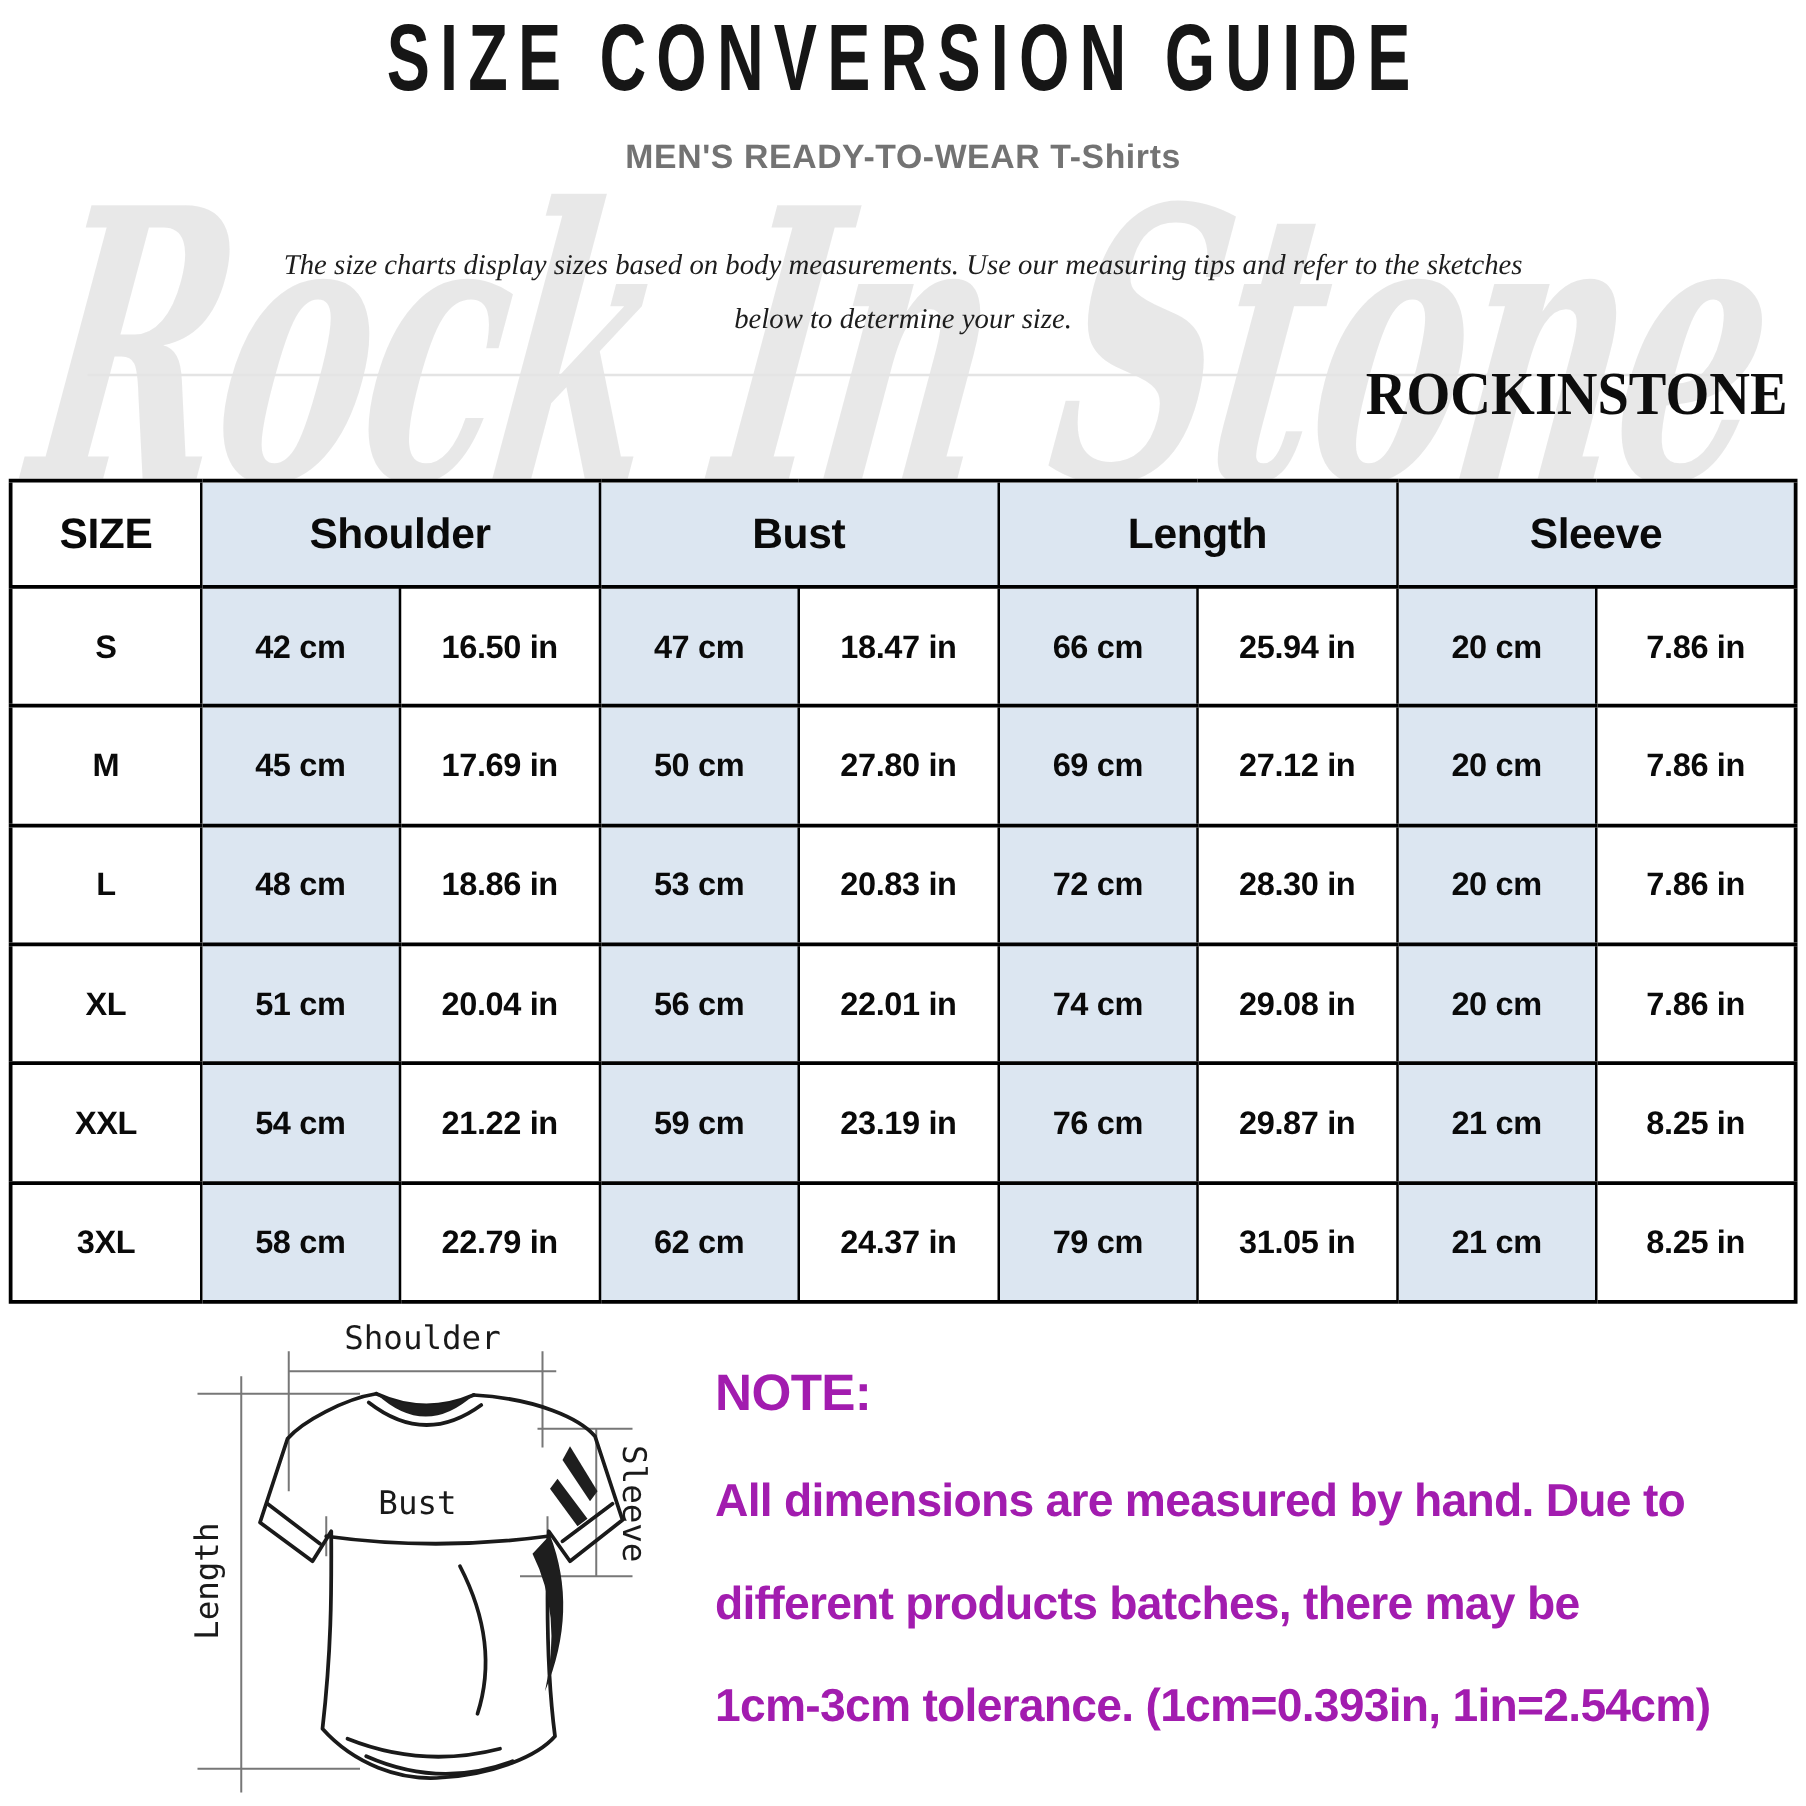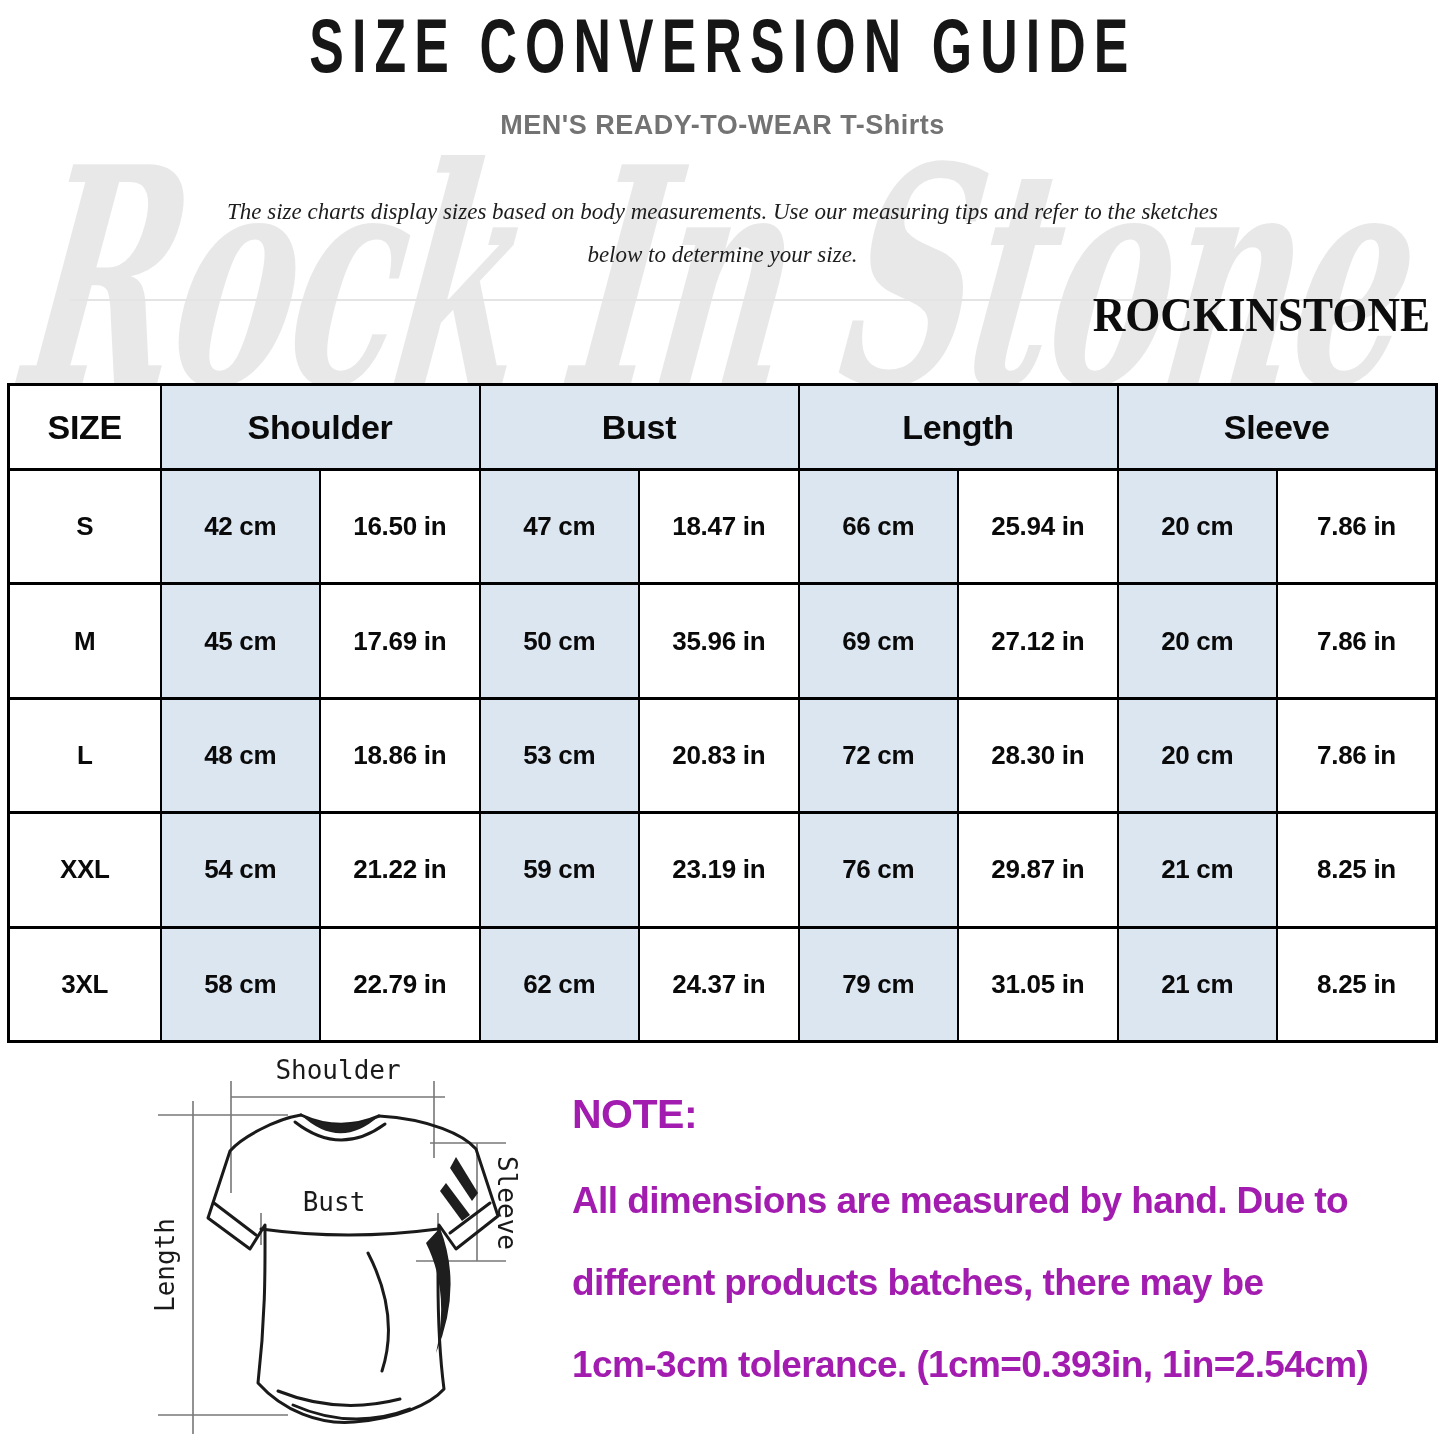--- a/index.html
+++ b/index.html
@@ -95,34 +95,45 @@
           <td class="blue">66 cm</td>
           <td>25.94 in</td>
           <td class="blue">20 cm</td>
           <td>7.86 in</td>
         </tr>
         <tr>
           <td>M</td>
           <td class="blue">45 cm</td>
           <td>17.69 in</td>
           <td class="blue">50 cm</td>
-          <td>35.96 in</td>
+          <td>27.80 in</td>
           <td class="blue">69 cm</td>
           <td>27.12 in</td>
           <td class="blue">20 cm</td>
           <td>7.86 in</td>
         </tr>
         <tr>
           <td>L</td>
           <td class="blue">48 cm</td>
           <td>18.86 in</td>
           <td class="blue">53 cm</td>
           <td>20.83 in</td>
           <td class="blue">72 cm</td>
           <td>28.30 in</td>
+          <td class="blue">20 cm</td>
+          <td>7.86 in</td>
+        </tr>
+        <tr>
+          <td>XL</td>
+          <td class="blue">51 cm</td>
+          <td>20.04 in</td>
+          <td class="blue">56 cm</td>
+          <td>22.01 in</td>
+          <td class="blue">74 cm</td>
+          <td>29.08 in</td>
           <td class="blue">20 cm</td>
           <td>7.86 in</td>
         </tr>
         <tr>
           <td>XXL</td>
           <td class="blue">54 cm</td>
           <td>21.22 in</td>
           <td class="blue">59 cm</td>
           <td>23.19 in</td>
           <td class="blue">76 cm</td>

